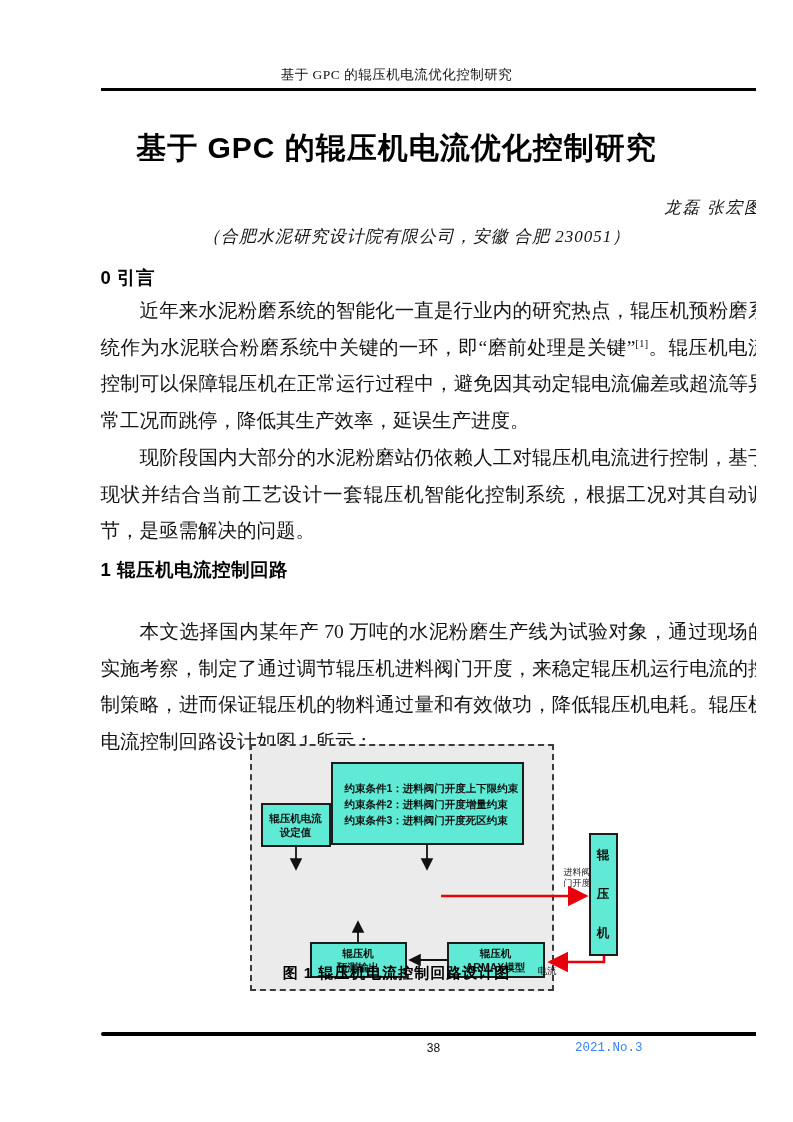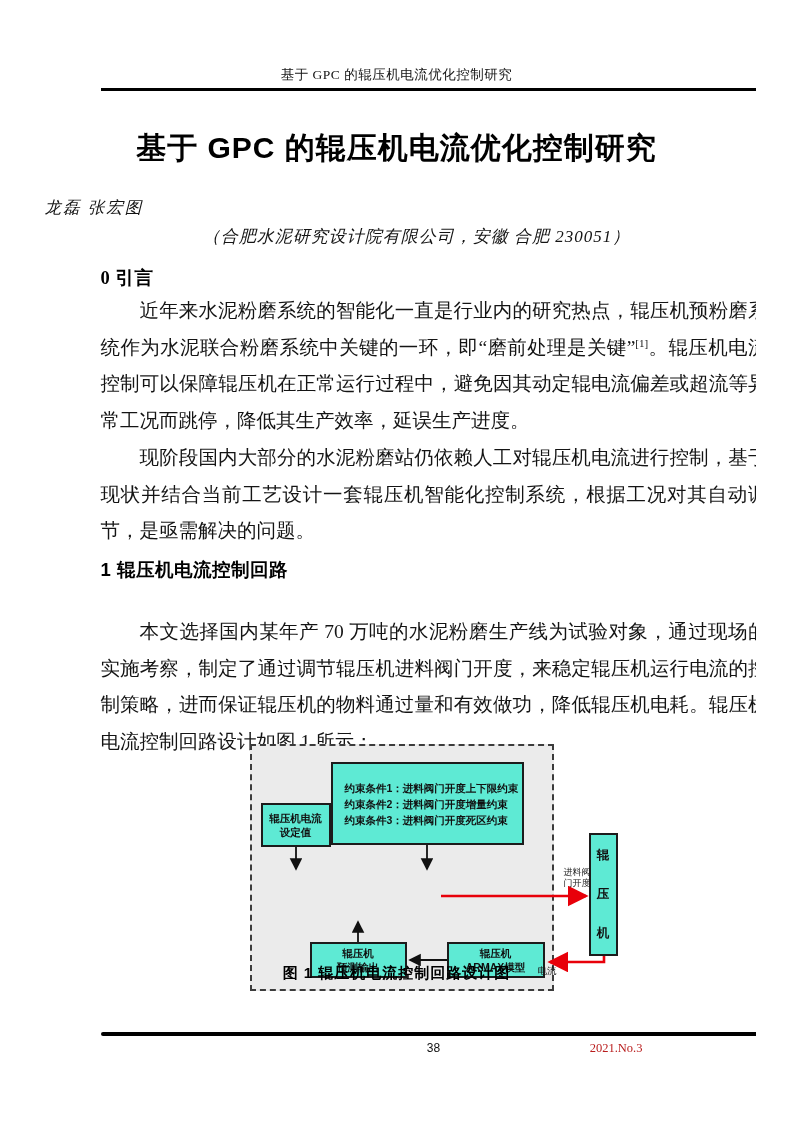--- a/index.html
+++ b/index.html
@@ -23,31 +23,31 @@
   .head-rule {
     position: absolute; top: 88px; left: 63px; width: 666px; height: 3px;
     background: #000;
   }
   .title {
     position: absolute; top: 128px; left: 0; width: 100%;
     text-align: center; font-size: 30px; font-weight: 700; letter-spacing: 1px; color: #000;
   }
   .authors {
     position: absolute; top: 197px; left: 7px; width: 100%;
-    text-align: left; font-size: 16.5px; font-style: italic; letter-spacing: 2px; color: #141414;
+    text-align: right; font-size: 16.5px; font-style: italic; letter-spacing: 2px; color: #141414;
   }
   .affiliation {
     position: absolute; top: 225px; left: 0; width: 100%;
     text-align: center; font-size: 17px; font-style: italic; letter-spacing: 1px; color: #141414; padding-left: 40px;
   }
   .sec-heading {
     position: absolute; left: 63px;
     font-size: 18.5px; font-weight: 700; color: #000; letter-spacing: .5px;
   }
-  .h-s0 { top: 265px; font-family: Liberation Serif, serif; }
+  .h-s0 { top: 265px; }
   .h-s1 { top: 557px; }
   .para {
     position: absolute; left: 63px; width: 667px;
     font-size: 19.5px; line-height: 36.6px; text-align: justify;
     text-indent: 2em; color: #141414;
   }
   .p1 { top: 293px; }
   .p2 { top: 440px; }
   .p3 { top: 593px; margin-top: 21px; }
   .para sup { font-size: 11px; vertical-align: super; line-height: 0; }
@@ -91,21 +91,21 @@
   }
 
   
   .foot-rule { position: absolute; top: 1032px; left: 63px; width: 666px; height: 4px; background: #000; border-radius: 2px; }
   .foot-page {
     position: absolute; top: 1041px; left: 63px; width: 666px; text-align: center;
     font-family: "Liberation Sans", "DejaVu Sans", sans-serif; font-size: 12px; color: #111;
   }
   .foot-issue {
     position: absolute; top: 1041px; right: 113px;
-    font-family: Liberation Serif, serif; font-size: 12.5px; color: #b91c1c;
+    font-family: Liberation Mono, monospace; font-size: 12.5px; color: #3b82f6;
   }
 </style>
 </head>
 <body>
 
 <div class="page">
 
   <div class="running-head">基于 GPC 的辊压机电流优化控制研究</div>
   <div class="head-rule"></div>
 

